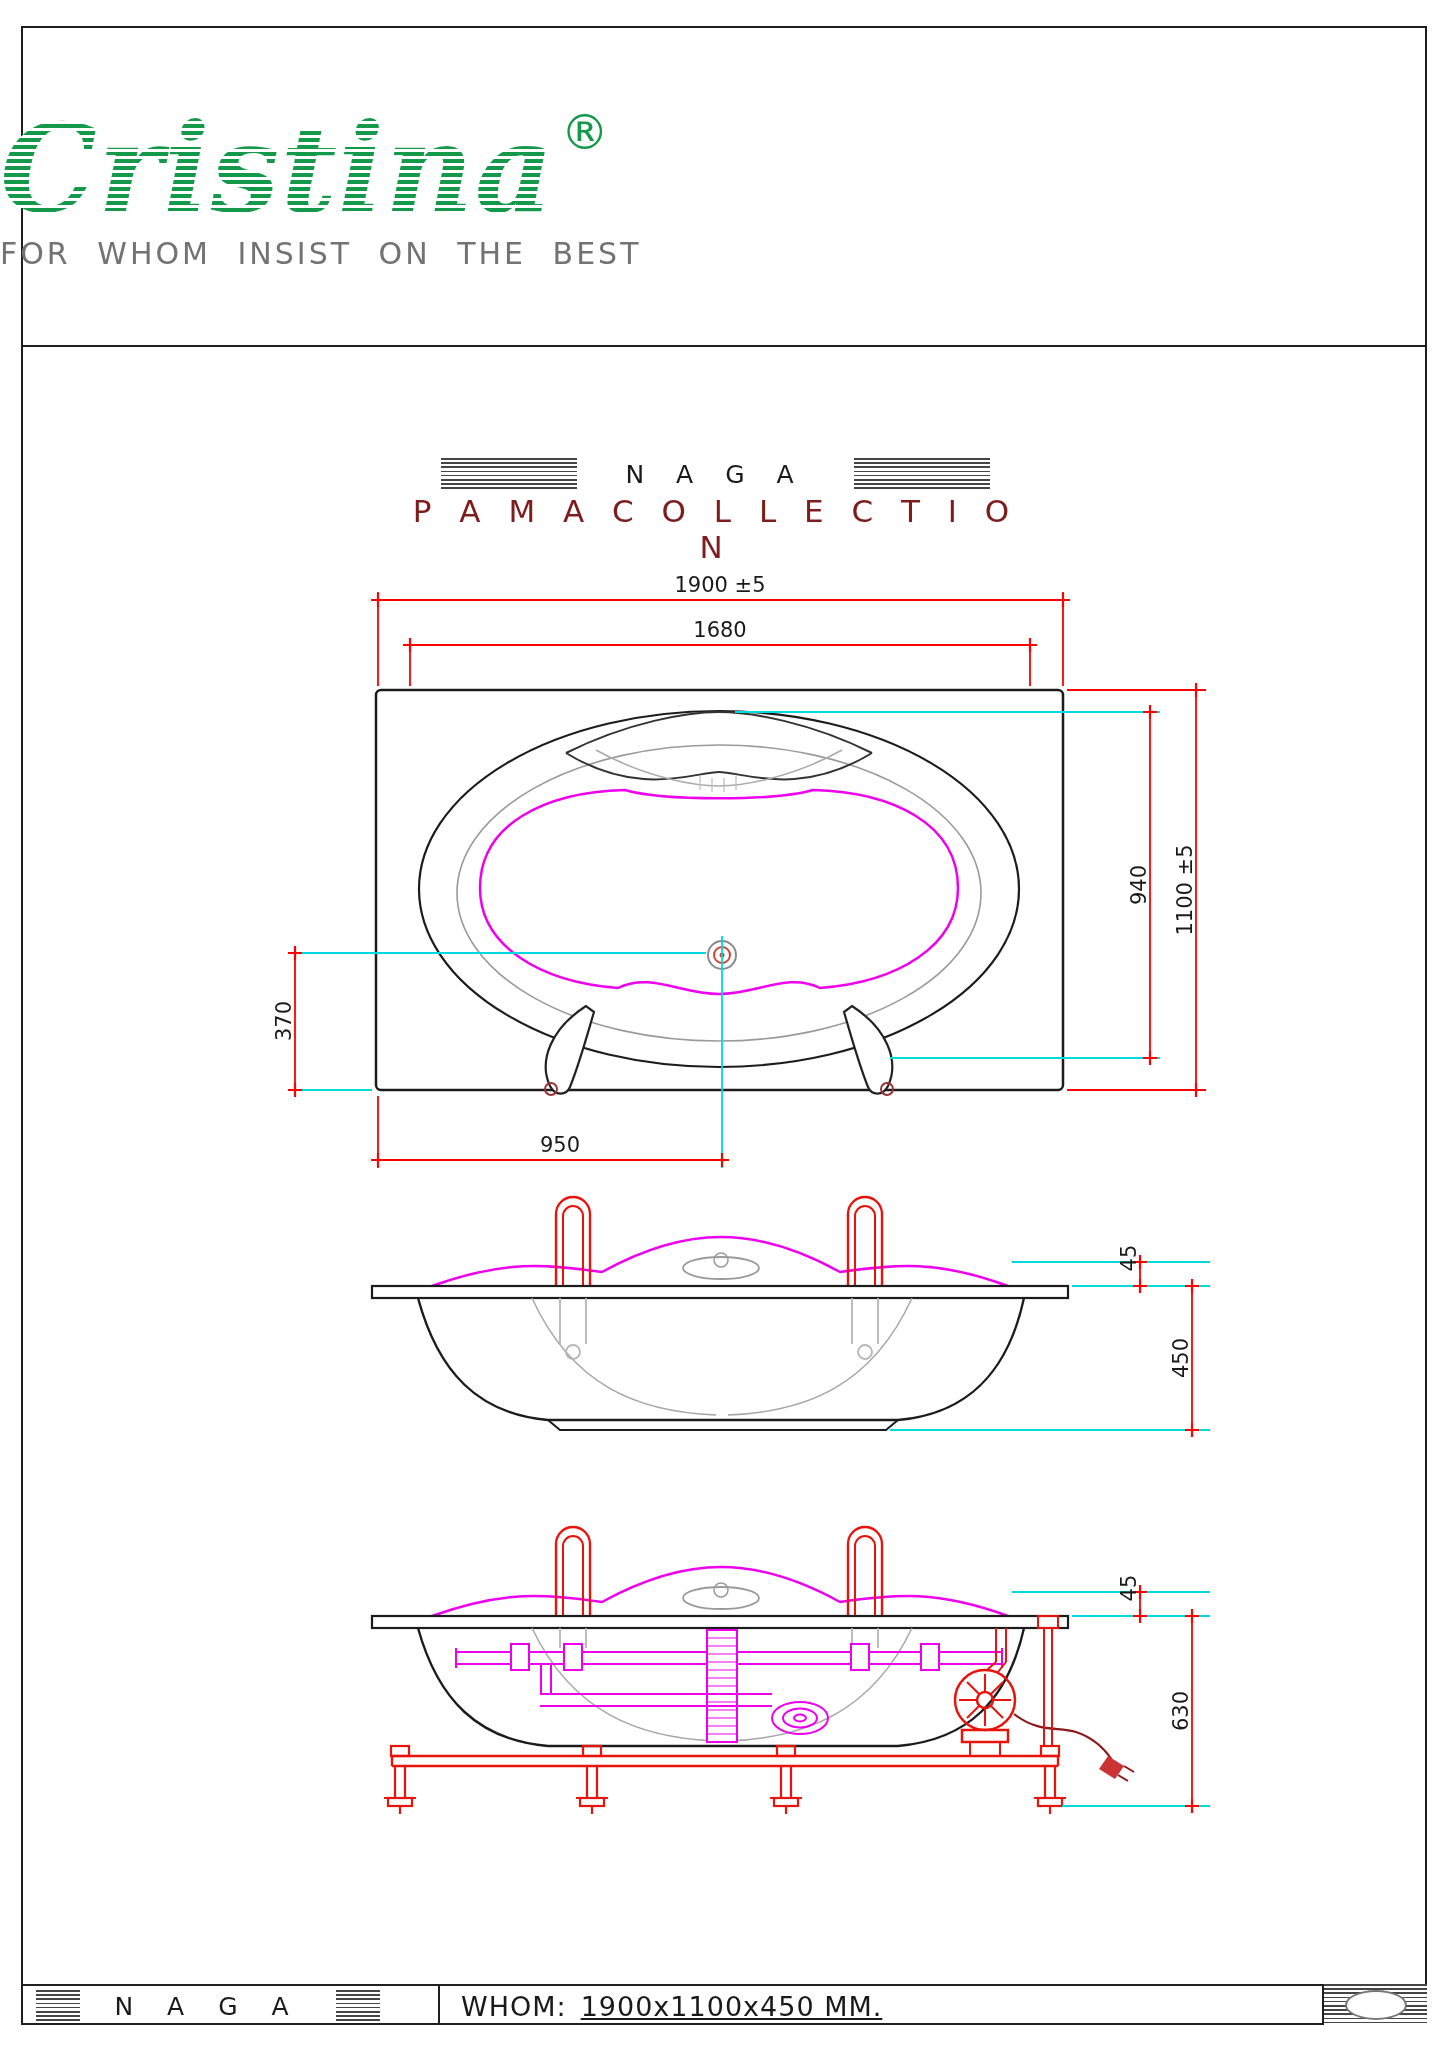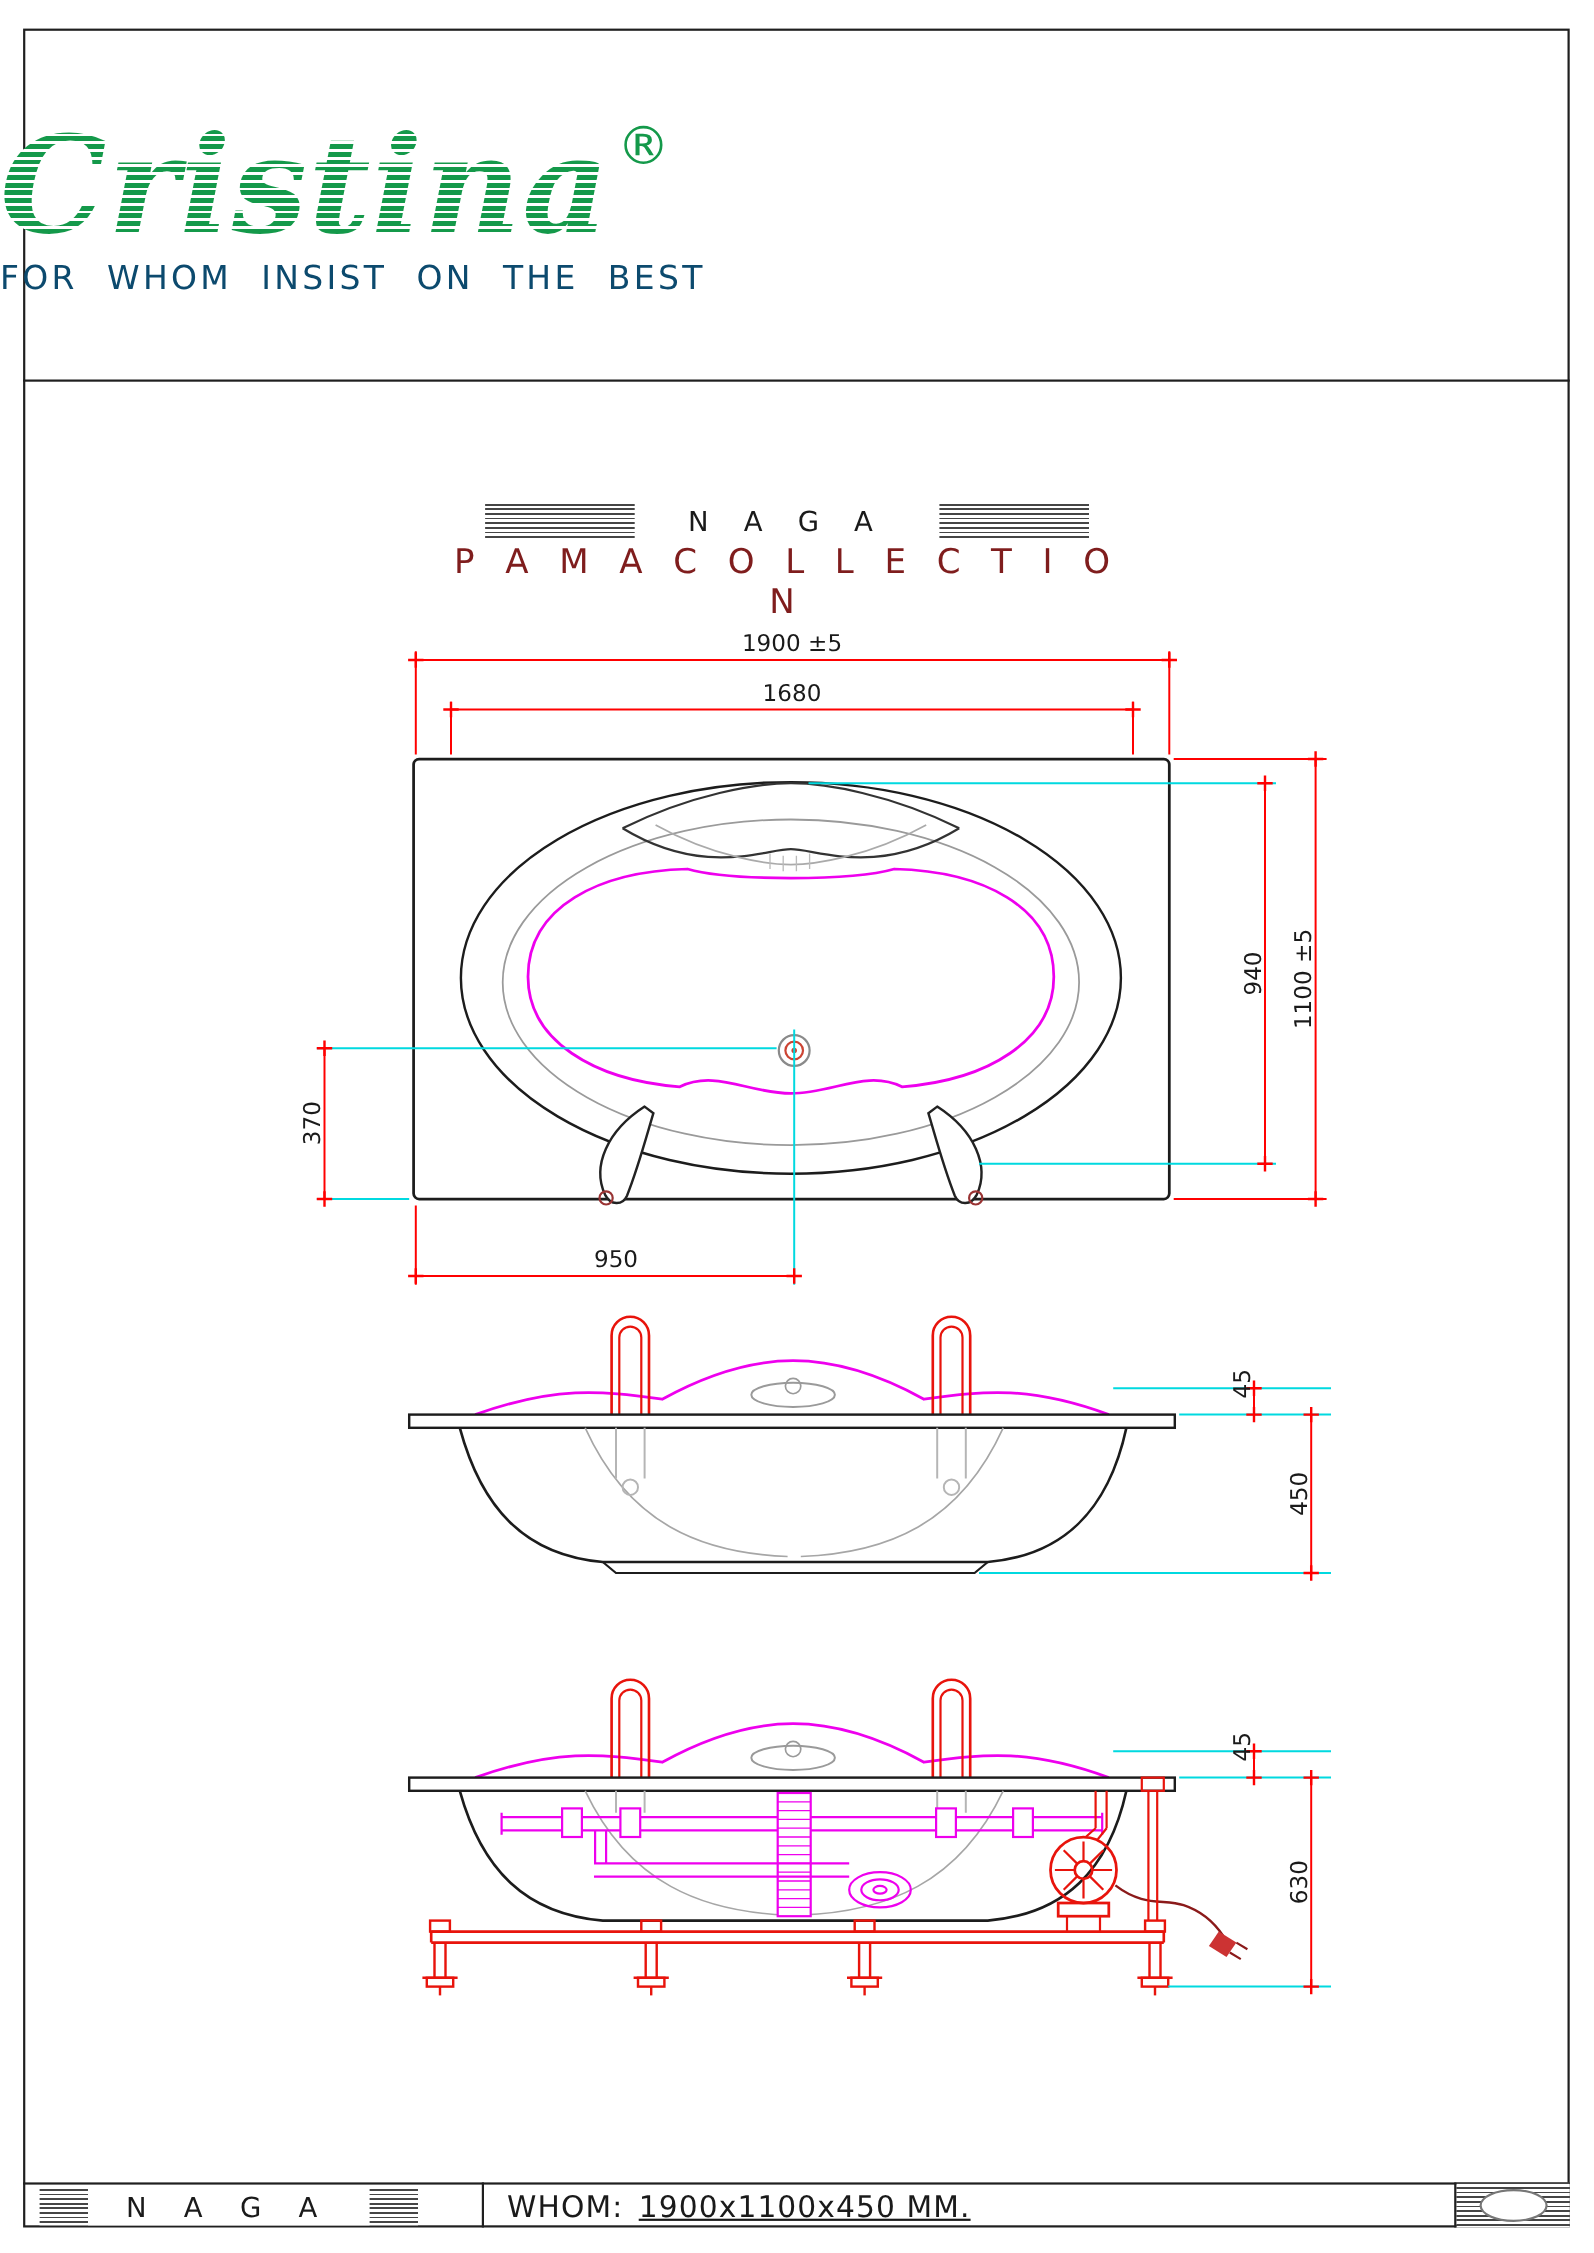--- a/index.html
+++ b/index.html
@@ -22,21 +22,21 @@
     color:#14994a; letter-spacing:1px;
   }
   @supports ((-webkit-background-clip: text) or (background-clip: text)) {
     .logo-text {
       background-image: repeating-linear-gradient(180deg,#14994a 0px,#14994a 4.5px,#ffffff 4.5px,#ffffff 7px);
       -webkit-background-clip: text; background-clip: text;
       -webkit-text-fill-color: transparent; color: transparent;
     }
   }
   .reg-mark { font-size:48px; color:#14994a; position:relative; top:-62px; margin-left:6px; font-style:normal; }
-  .tagline { margin-top:4px; font-size:30px; letter-spacing:3px; word-spacing:14px; color:#0c4a6e; }
+  .tagline { margin-top:4px; font-size:30px; letter-spacing:3px; word-spacing:14px; color:#737373; }
 
   
   .stripes {
     background: repeating-linear-gradient(180deg,#454545 0px,#454545 1.6px,#ffffff 1.6px,#ffffff 4.2px);
   }
   .title-band {
     position:absolute; left:441px; top:458px; width:549px; height:33px; z-index:2;
     display:flex; align-items:center; justify-content:center;
   }
   .title-band .label { background:#ffffff; padding:2px 48px; font-size:25px; letter-spacing:12px; }

